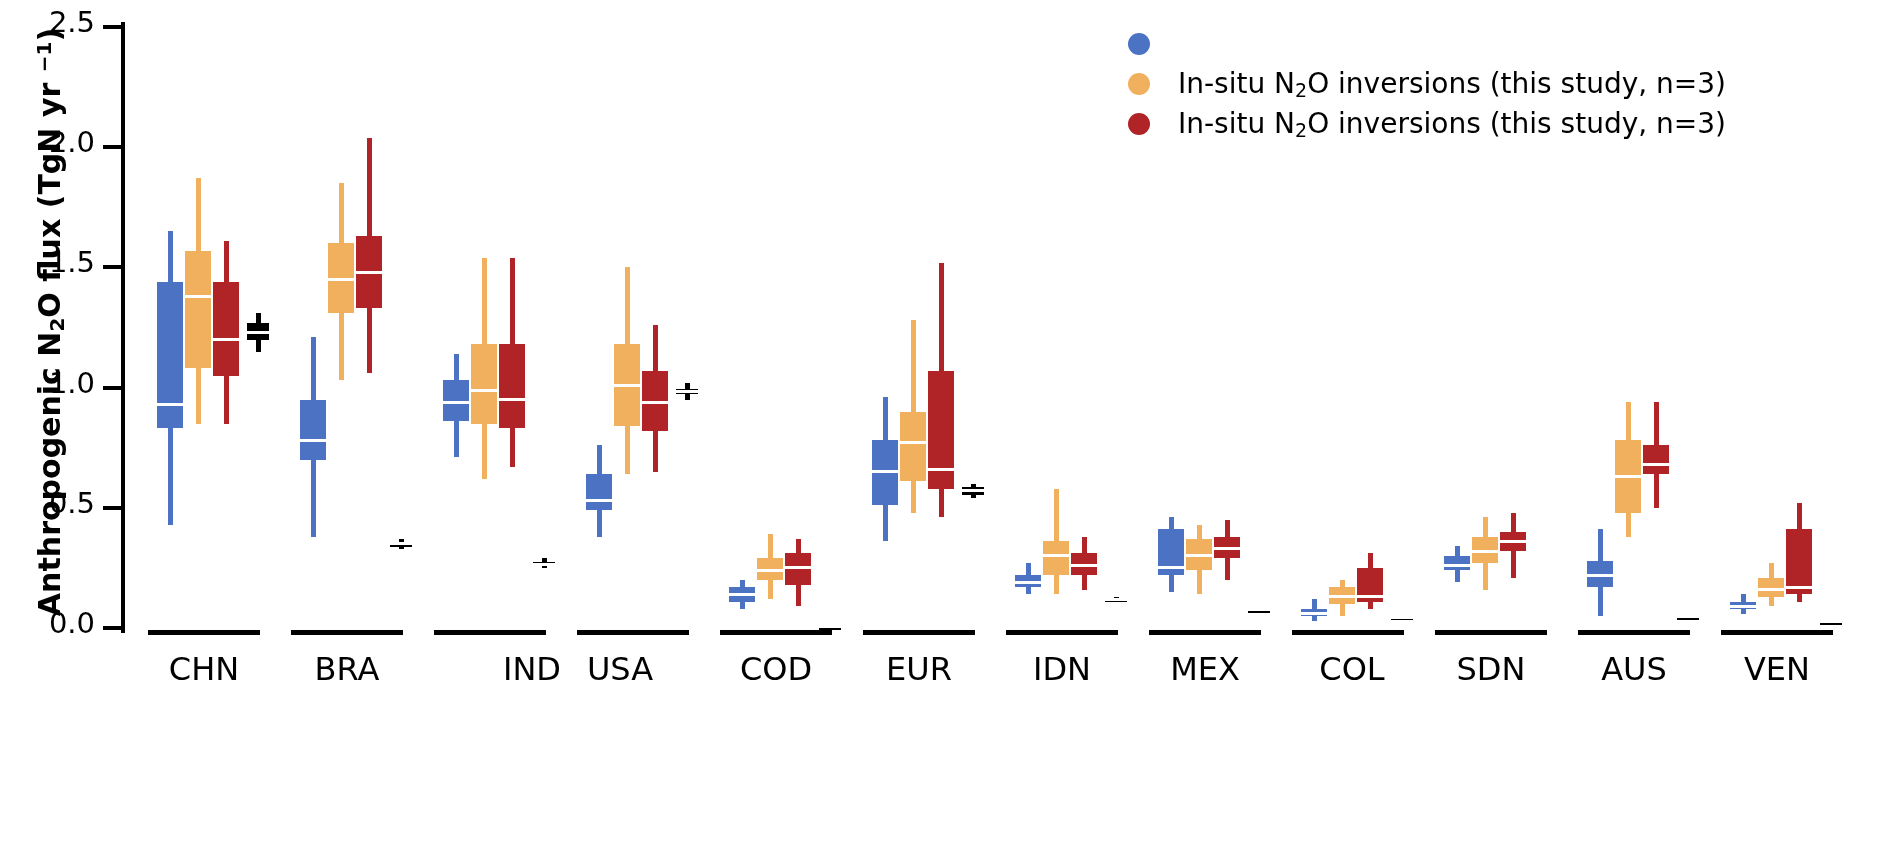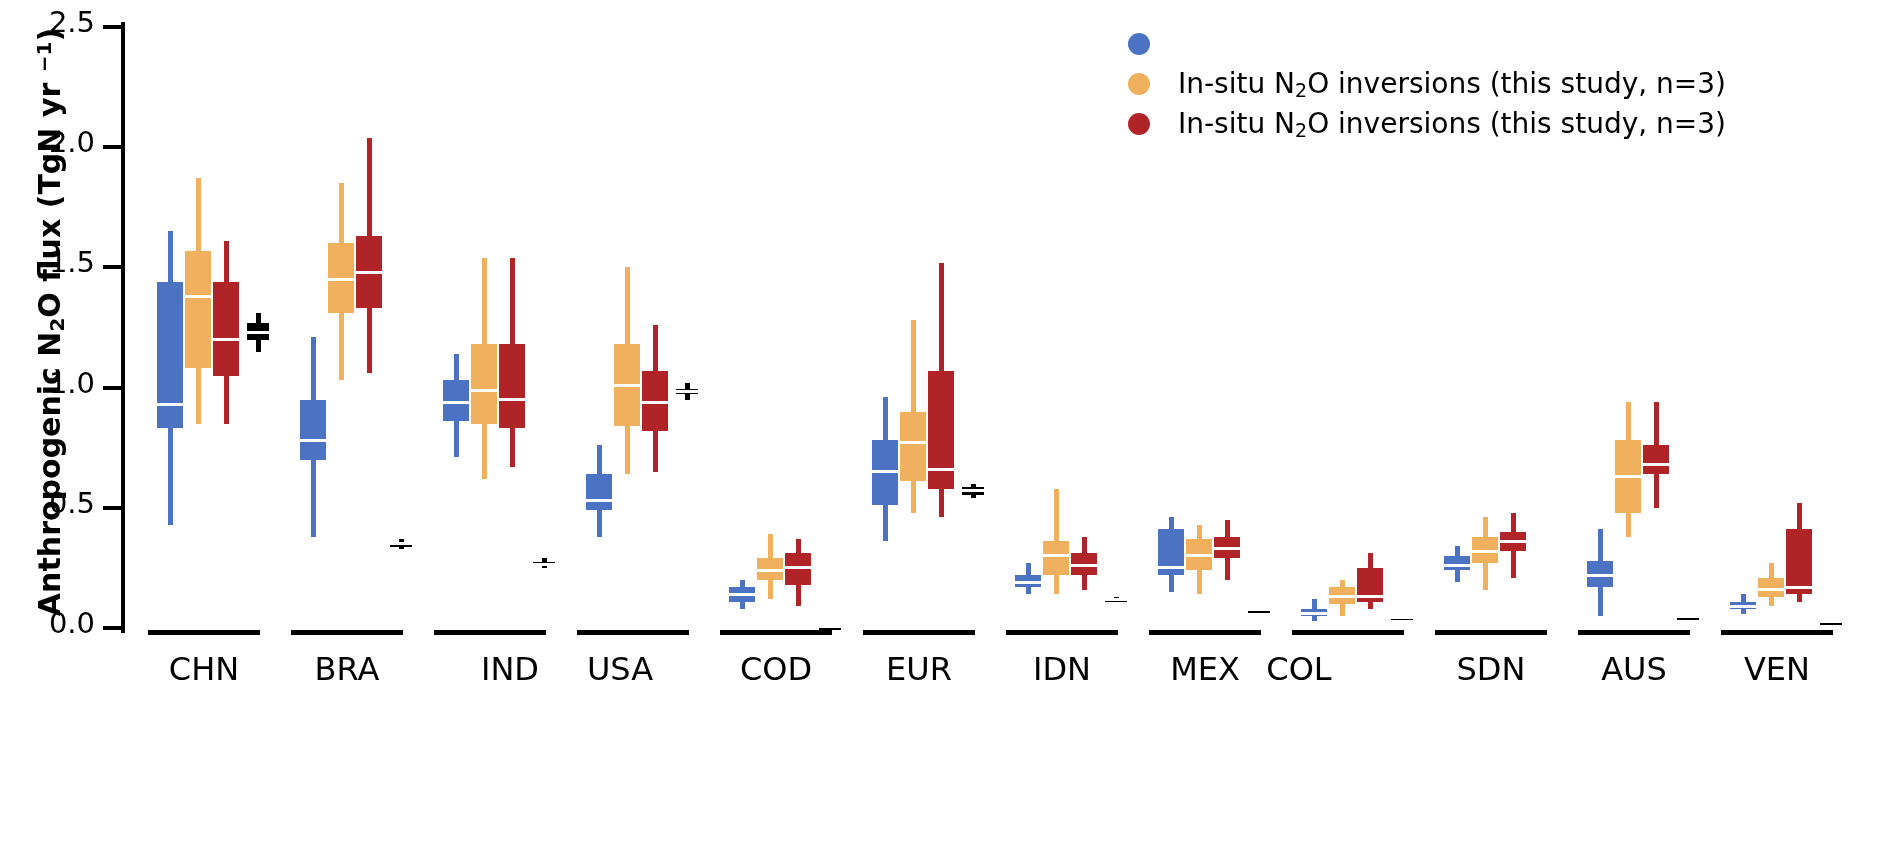--- a/index.html
+++ b/index.html
@@ -210,33 +210,33 @@
       <div class="box" style="left: 1697px; width: 22px; top: 594.269px; height: 4px; background: rgb(0, 0, 0);"></div>
       <div class="median" style="left: 1697px; width: 22px; top: 593.49px; background: rgb(255, 255, 255);"></div>
     </div>
 
   <div id="xaxis">
       <div class="xbar" style="left: 148px; width: 112px;"></div>
       <div class="xlabel" style="left: 138px; width: 132px;">CHN</div>
       <div class="xbar" style="left: 291px; width: 112px;"></div>
       <div class="xlabel" style="left: 281px; width: 132px;">BRA</div>
       <div class="xbar" style="left: 434px; width: 112px;"></div>
-      <div class="xlabel" style="left: 444px; width: 132px;">IND</div>
+      <div class="xlabel" style="left: 429px; width: 132px; text-align: right;">IND</div>
       <div class="xbar" style="left: 577px; width: 112px;"></div>
       <div class="xlabel" style="left: 554px; width: 132px;">USA</div>
       <div class="xbar" style="left: 720px; width: 112px;"></div>
       <div class="xlabel" style="left: 710px; width: 132px;">COD</div>
       <div class="xbar" style="left: 863px; width: 112px;"></div>
       <div class="xlabel" style="left: 853px; width: 132px;">EUR</div>
       <div class="xbar" style="left: 1006px; width: 112px;"></div>
       <div class="xlabel" style="left: 996px; width: 132px;">IDN</div>
       <div class="xbar" style="left: 1149px; width: 112px;"></div>
       <div class="xlabel" style="left: 1139px; width: 132px;">MEX</div>
       <div class="xbar" style="left: 1292px; width: 112px;"></div>
-      <div class="xlabel" style="left: 1233px; width: 132px; text-align: center;">COL</div>
+      <div class="xlabel" style="left: 1286px; width: 132px; text-align: center;">COL</div>
       <div class="xbar" style="left: 1435px; width: 112px;"></div>
       <div class="xlabel" style="left: 1425px; width: 132px;">SDN</div>
       <div class="xbar" style="left: 1578px; width: 112px;"></div>
       <div class="xlabel" style="left: 1568px; width: 132px;">AUS</div>
       <div class="xbar" style="left: 1721px; width: 112px;"></div>
       <div class="xlabel" style="left: 1711px; width: 132px;">VEN</div>
     </div>
 
   <div id="legend">
     <div id="legend-rows">

